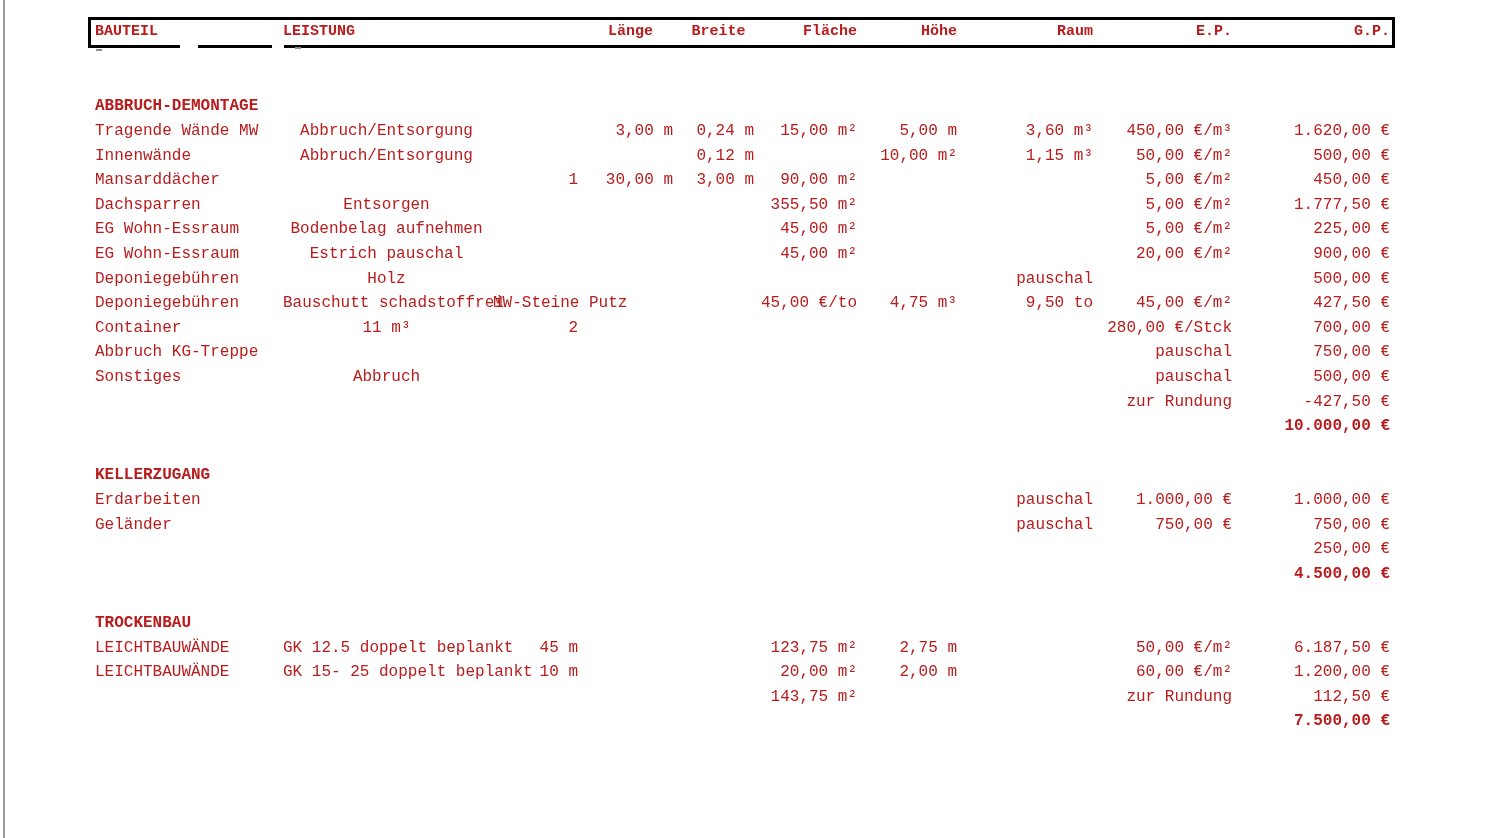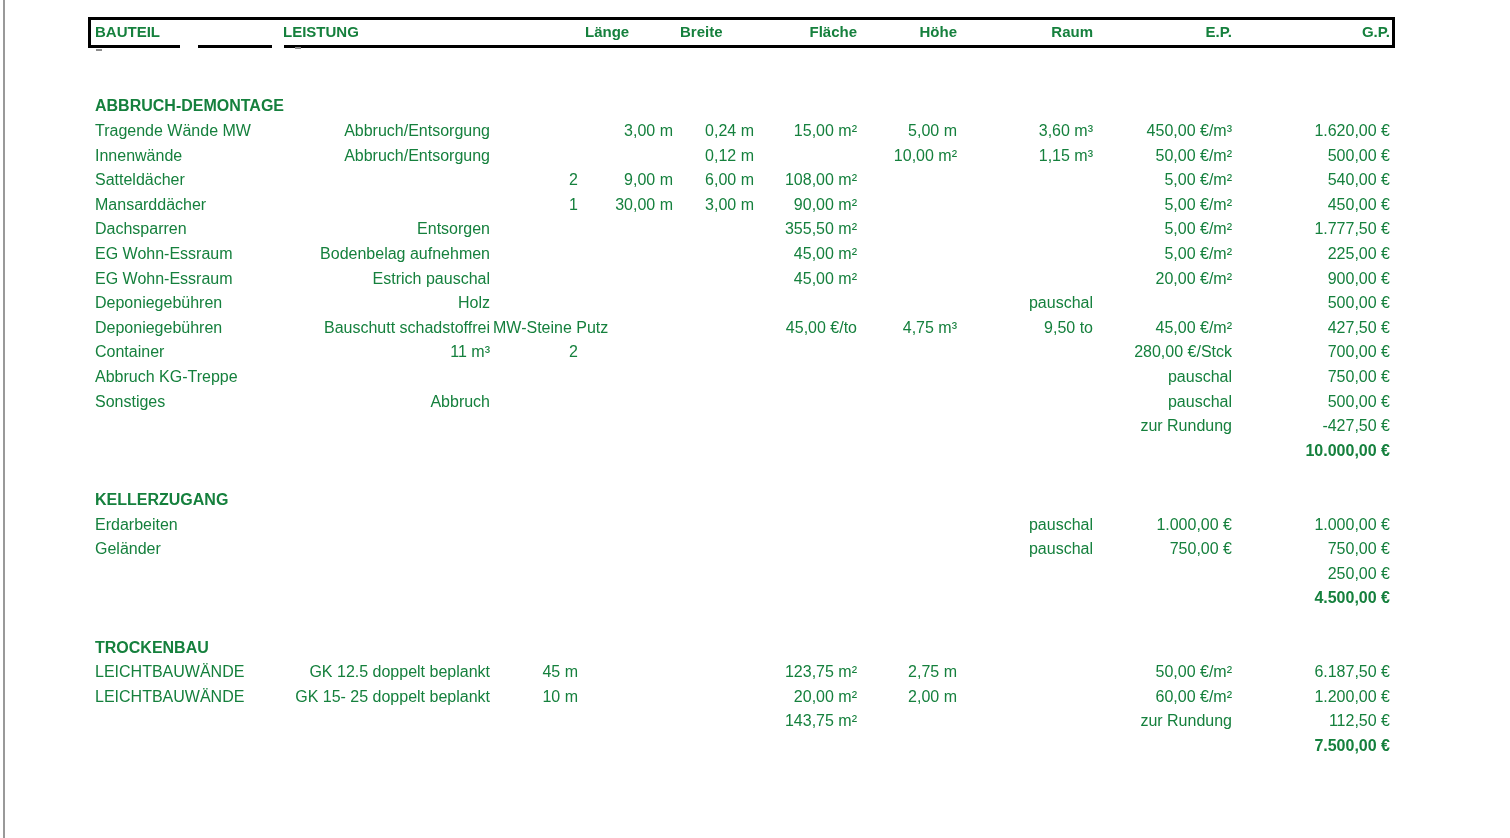--- a/index.html
+++ b/index.html
@@ -1,21 +1,21 @@
 <!DOCTYPE html>
 <html><head>
 <meta charset="utf-8">
 <style>
   html,body{margin:0;padding:0;background:#fff;}
   .page{
     position:relative;
     width:1510px;height:838px;
     background:#ffffff;
-    font-family:Liberation Sans, sans-serif;
-    color:#15803d;
+    font-family:Liberation Mono, monospace;
+    color:#b91c1c;
     overflow:hidden;
   }
   .edge-line{
     position:absolute;left:3px;top:0;width:2px;height:838px;
     background:#999;
   }
   
   .bx{position:absolute;background:#000;}
   .box-top{left:88px;top:17px;width:1307px;height:3px;}
   .box-left{left:88px;top:17px;width:3px;height:31px;}
@@ -45,32 +45,32 @@
   table.cost col.c10{width:163px;}
 
   thead tr{height:28px;}
   th{
     font-size:15px;font-weight:bold;
     white-space:nowrap;overflow:visible;
     vertical-align:middle;padding:0;
   }
   th:nth-child(1){text-align:left;padding-left:7px;}
   th:nth-child(2){text-align:left;padding-left:3px;margin-top:8px;}
-  th:nth-child(4),th:nth-child(5){text-align:left;padding-left:4px;margin-top:40px;}
+  th:nth-child(4),th:nth-child(5){text-align:center;padding-left:4px;margin-top:40px;}
   th:nth-child(6),th:nth-child(7),th:nth-child(8),th:nth-child(9){text-align:right;padding-right:3px;}
   th:nth-child(10){text-align:right;padding-right:8px;}
 
   tbody tr{height:24.6px;}
   td{
     font-size:16px;
     white-space:nowrap;overflow:visible;
     vertical-align:middle;padding:0;
   }
   td:nth-child(1){text-align:left;padding-left:7px;}
-  td:nth-child(2){text-align:right;padding-left:3px;}
+  td:nth-child(2){text-align:center;padding-left:3px;}
   td:nth-child(n+3){text-align:right;padding-right:3px;}
   td:nth-child(10){padding-right:8px;}
   td.cl{text-align:center;padding-left:3px !important;padding-right:0 !important;}
   tr.section td{font-weight:bold;}
   tr.total td{font-weight:bold;}
 </style>
 </head>
 <body>
 
 <div class="page">
@@ -167,32 +167,20 @@
           <td></td>
           <td></td>
           <td>0,12 m</td>
           <td></td>
           <td>10,00 m²</td>
           <td>1,15 m³</td>
           <td>50,00 €/m²</td>
           <td>500,00 €</td>
         </tr>
         <tr class="item">
-          <td>Satteldächer</td>
-          <td></td>
-          <td>2</td>
-          <td>9,00 m</td>
-          <td>6,00 m</td>
-          <td>108,00 m²</td>
-          <td></td>
-          <td></td>
-          <td>5,00 €/m²</td>
-          <td>540,00 €</td>
-        </tr>
-        <tr class="item">
           <td>Mansarddächer</td>
           <td></td>
           <td>1</td>
           <td>30,00 m</td>
           <td>3,00 m</td>
           <td>90,00 m²</td>
           <td></td>
           <td></td>
           <td>5,00 €/m²</td>
           <td>450,00 €</td>

